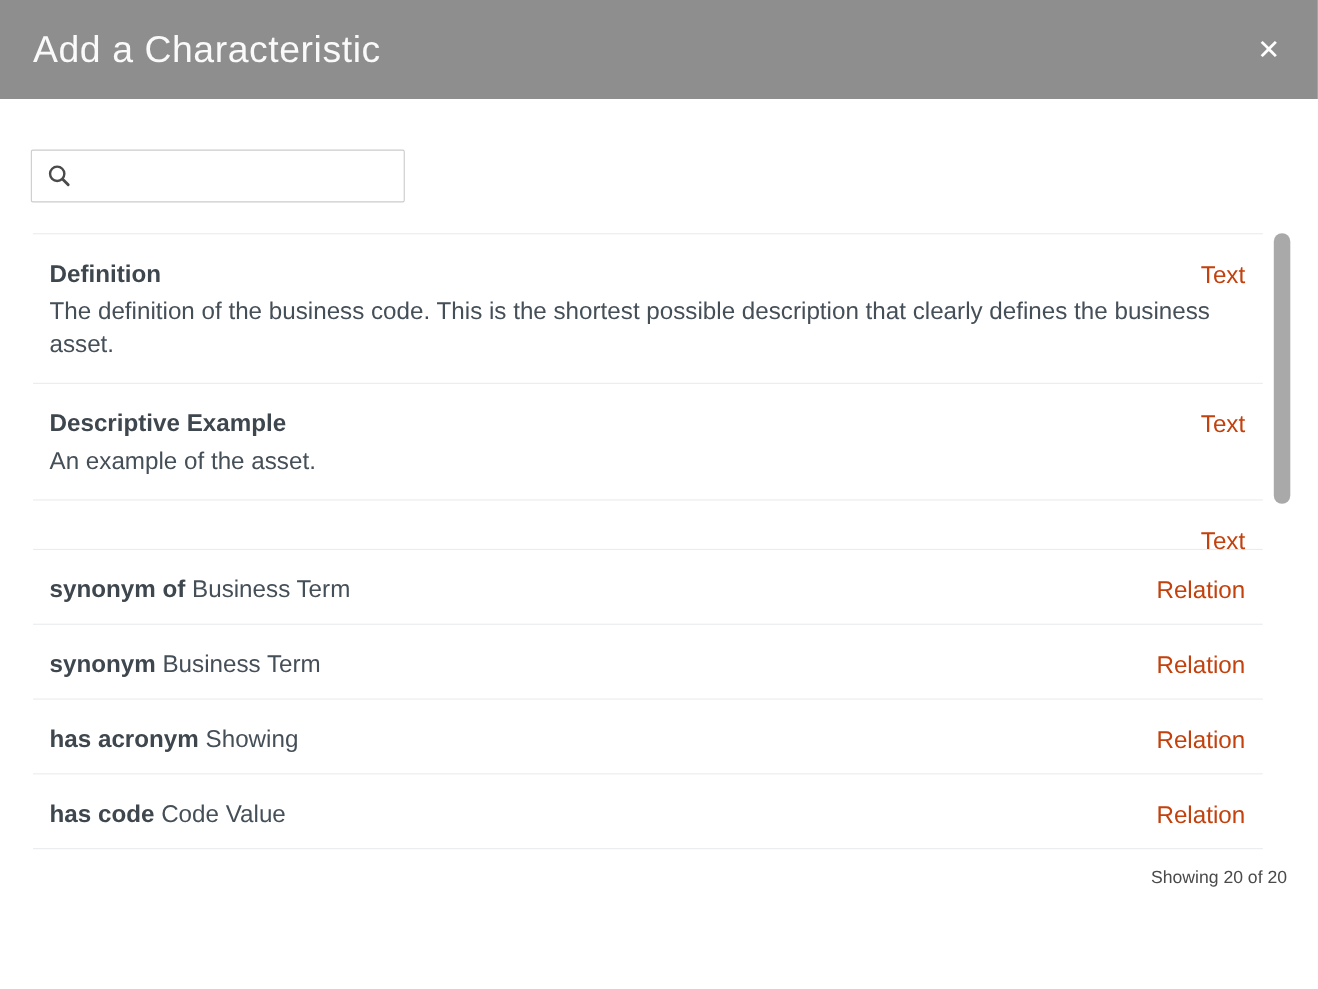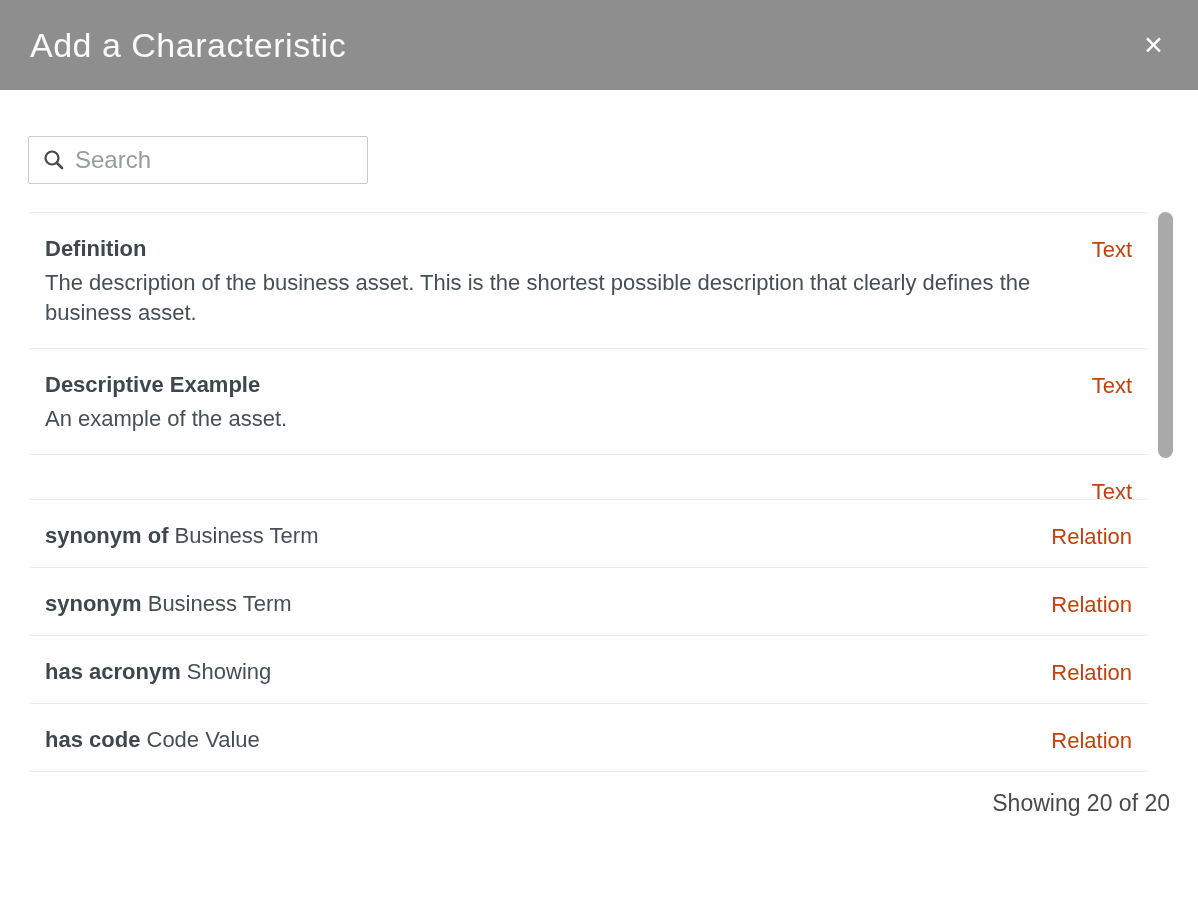--- a/index.html
+++ b/index.html
@@ -123,21 +123,21 @@
     height: 246px;
     border-radius: 8px;
     background: #a9a9a9;
     cursor: pointer;
   }
   
   .list-footer {
     margin-top: 18px;
     padding-right: 28px;
     text-align: right;
-    font-size: 23px;
+    font-size: 16px;
     color: #4a4a4a;
   }
 </style>
 </head>
 <body>
 
 <div class="modal">
 
   <header class="dialog-header">
     <h1 class="dialog-title">Add a Characteristic</h1>
@@ -146,30 +146,29 @@
     </button>
   </header>
 
   <div class="toolbar">
 
     <div class="search-box">
       <svg width="22" height="22" viewBox="0 0 22 22">
         <circle cx="9" cy="9" r="6.5" fill="none" stroke="#4a4a4a" stroke-width="2.2"></circle>
         <line x1="14" y1="14" x2="19" y2="19" stroke="#4a4a4a" stroke-width="2.6" stroke-linecap="round"></line>
       </svg>
-      <input class="search-input" type="text" placeholder="Search" style="">
     </div>
   </div>
 
   <div class="list">
   <div class="list-item">
     <div class="row-line">
       <span class="row-title">Definition</span>
     </div>
-    <div class="row-desc">The description of the business asset. This is the shortest possible description that clearly defines the business asset.</div>
+    <div class="row-desc">The definition of the business code. This is the shortest possible description that clearly defines the business asset.</div>
     <div class="row-type">Text</div>
   </div>
 
   <div class="list-item">
     <div class="row-line">
       <span class="row-title">Descriptive Example</span>
     </div>
     <div class="row-desc">An example of the asset.</div>
     <div class="row-type">Text</div>
   </div>

